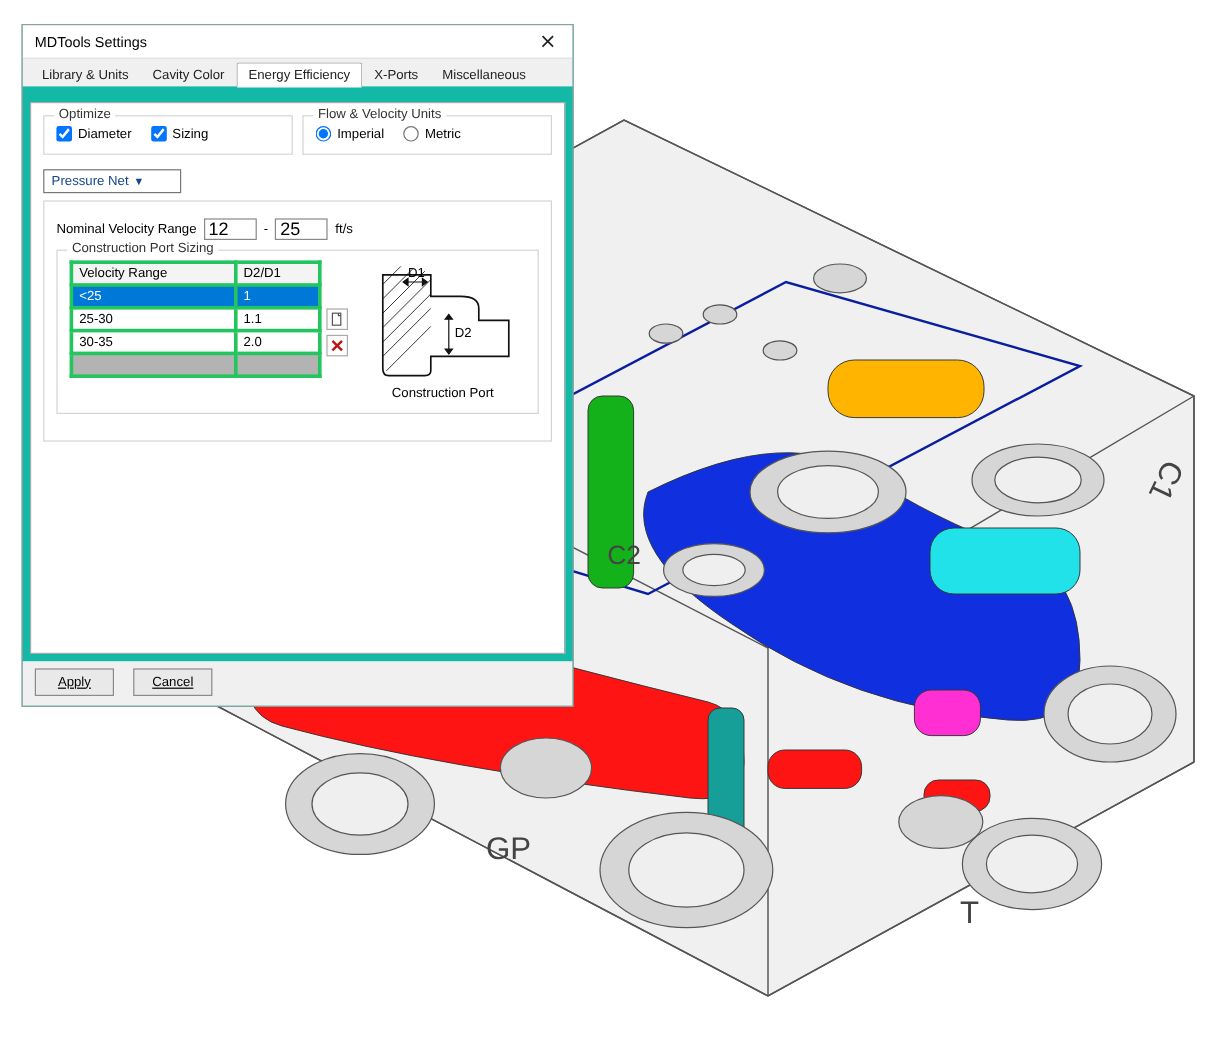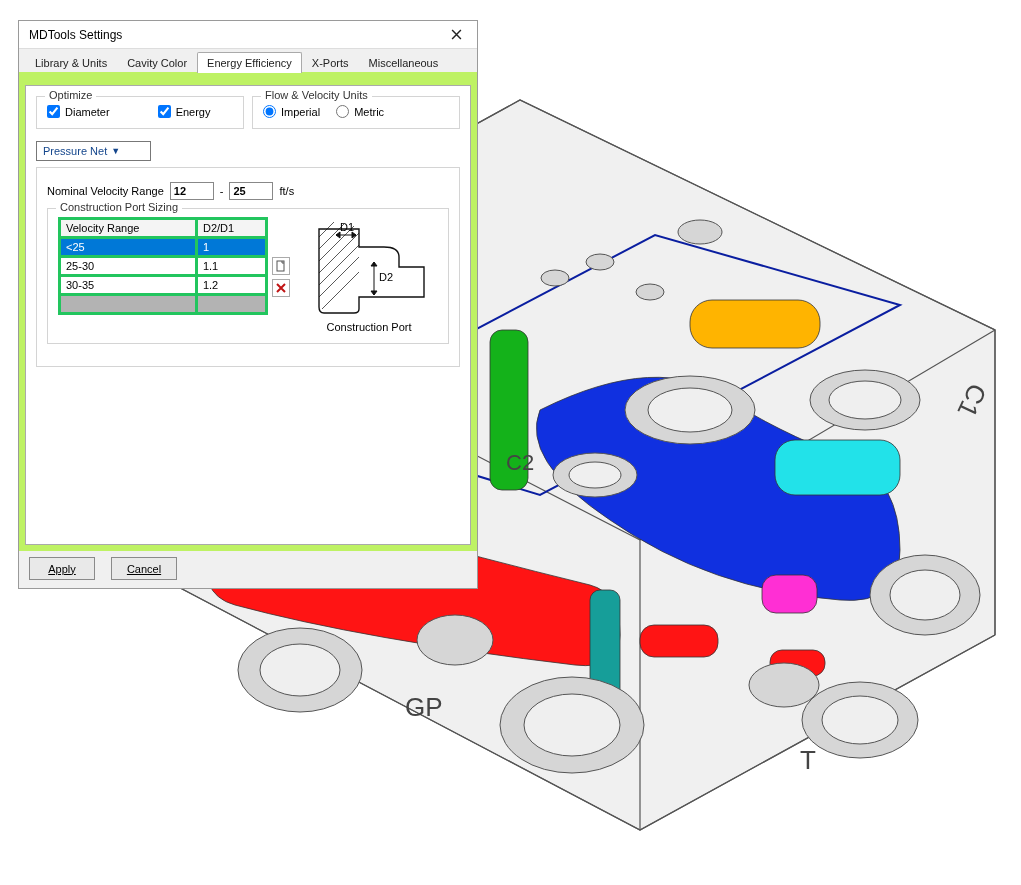--- a/index.html
+++ b/index.html
@@ -21,21 +21,21 @@
     z-index: 0;
   }
   .viewport svg { width: 100%; height: 100%; }
 
   
   .dialog {
     position: absolute;
     left: 18px;
     top: 20px;
     width: 460px;
-    background: #bef264;
+    background: #14b8a6;
     border: 1px solid #9a9a9a;
     z-index: 10;
     display: flex;
     flex-direction: column;
   }
 
   .titlebar {
     height: 28px;
     background: #fff;
     border-bottom: 1px solid #ddd;
@@ -105,21 +105,21 @@
     color: #333;
   }
   .top-row {
     display: flex;
     gap: 8px;
   }
   .top-row .group { flex: 1; }
 
   .row-checks {
     display: flex;
-    gap: 48px;
+    gap: 16px;
     align-items: flex-start;
   }
   .row-radios {
     display: flex;
     gap: 16px;
     align-items: center;
   }
   label.inline {
     display: inline-flex;
     align-items: center;
@@ -161,23 +161,22 @@
     display: flex;
     align-items: center;
     gap: 6px;
     font-size: 11px;
     margin: 6px 0 4px 0;
   }
   .range-row input[type=text] {
     width: 44px;
     height: 18px;
     border: 1px solid #888;
-    font-size: 11px;
+    font-size: 15px;
     padding: 0 3px;
-    font-weight: bold;
   }
 
   
   .cps-columns { display: flex; gap: 10px; align-items: flex-start;}
   .tbl-col { flex: 0 0 232px; display:flex; gap:4px; align-items:flex-end;}
   .tbl-wrap { flex: 1;}
   .tbl {
     width: 100%;
     border-collapse: collapse;
     font-size: 11px;
@@ -349,21 +348,21 @@
     <div class="top-row">
       <div class="group">
         <span class="legend">Optimize</span>
         <div class="row-checks">
           <label class="inline">
             <input type="checkbox" checked="" style="">
             <span>Diameter</span>
           </label>
           <label class="inline">
             <input type="checkbox" checked="" style="">
-            <span>Energy</span>
+            <span>Sizing</span>
           </label>
         </div>
       </div>
 
       <div class="group">
         <span class="legend">Flow &amp; Velocity Units</span>
         <div class="row-radios">
           <label class="inline">
             <input type="radio" name="u" checked="" style="">
             <span>Imperial</span>
@@ -408,21 +407,21 @@
                   <tr class="sel">
                     <td>&lt;25</td>
                     <td>1</td>
                   </tr>
                   <tr>
                     <td>25-30</td>
                     <td>1.1</td>
                   </tr>
                   <tr>
                     <td>30-35</td>
-                    <td>1.2</td>
+                    <td>2.0</td>
                   </tr>
                   <tr class="new">
                     <td>&nbsp;</td>
                     <td>&nbsp;</td>
                   </tr>
                 </tbody>
               </table>
             </div>
             <div class="tbl-side-btns">
               <div class="iconbtn" title="Add">

